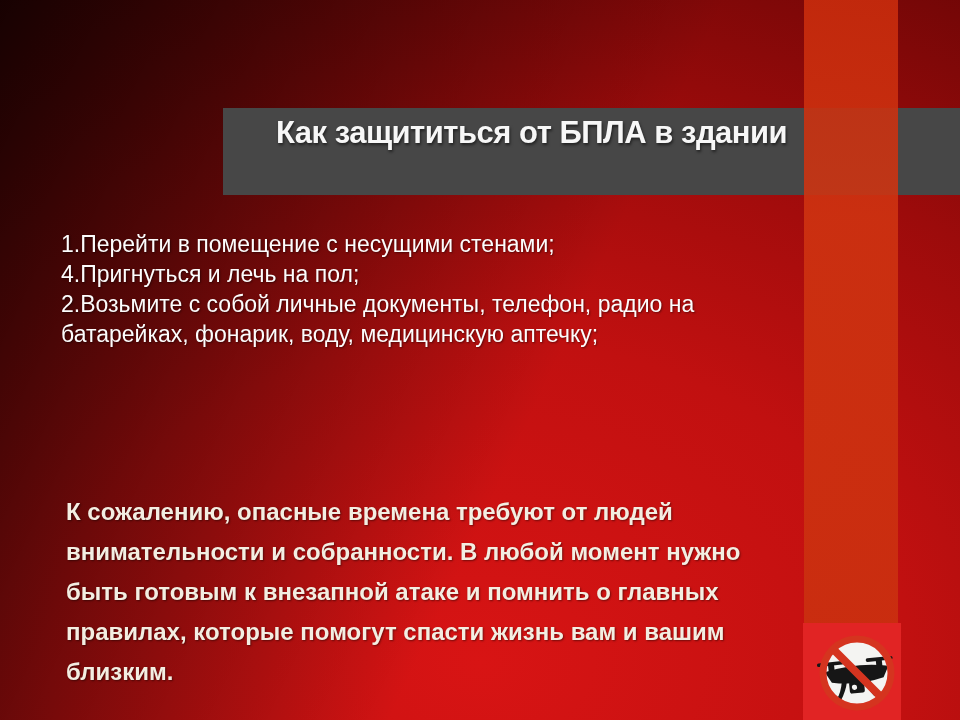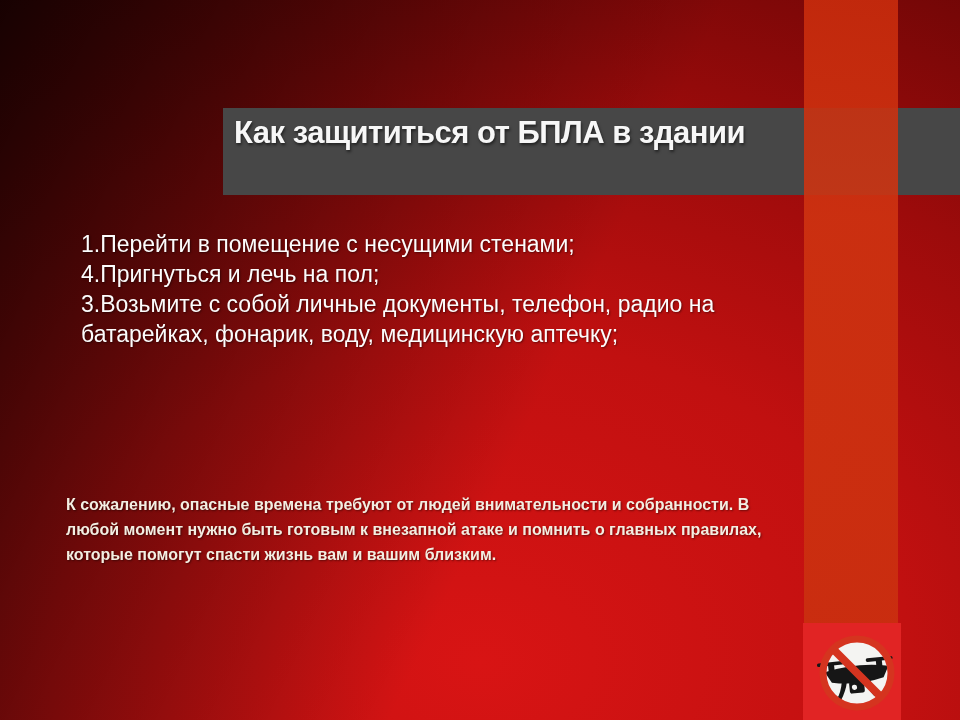--- a/index.html
+++ b/index.html
@@ -17,20 +17,21 @@
         #d81414 0%, #c11010 28%, #9c0b0b 48%, #6e0606 68%, #4c0404 88%, #3a0303 100%);
   }
 
   
   .title-bar {
     position: absolute;
     left: 223px; top: 108px;
     width: 737px; height: 87px;
     background: #474747;
     z-index: 1;
+    padding-left: 42px;
   }
   .title-bar h1 {
     margin: 0;
     padding: 7px 0 0 11px;
     font-size: 31px;
     font-weight: bold;
     letter-spacing: -0.5px;
     color: #f7f7f7;
     text-shadow: 1px 2px 3px rgba(0,0,0,0.55);
     white-space: nowrap;
@@ -41,40 +42,40 @@
     position: absolute;
     left: 804px; top: 0;
     width: 94px; height: 720px;
     background: linear-gradient(180deg, rgba(203,45,13,0.88) 0%, rgba(208,52,17,0.88) 30%, rgba(201,48,15,0.88) 100%);
     z-index: 2;
   }
 
   
   .rules {
     position: absolute;
-    left: 81px; top: 229px;
+    left: 61px; top: 229px;
     width: 724px;
     z-index: 1;
     color: #fcfcfc;
     font-size: 23px;
     line-height: 30px;
     text-shadow: 1px 1px 2px rgba(0,0,0,0.45);
   }
 
   
   .warning {
     position: absolute;
     left: 66px; top: 492px;
     width: 710px;
     margin: 0;
     z-index: 1;
     color: #f3eee2;
-    font-size: 16px;
+    font-size: 24px;
     font-weight: bold;
-    line-height: 25px;
+    line-height: 40px;
     text-shadow: 1px 1px 2px rgba(0,0,0,0.45);
   }
 
   
   .badge {
     position: absolute;
     left: 803px; top: 623px;
     width: 98px; height: 97px;
     background: #e12424;
     z-index: 3;
@@ -88,21 +89,21 @@
 
   <div class="title-bar">
     <h1>Как защититься от БПЛА в здании</h1>
   </div>
 
   <div class="accent-stripe"></div>
 
   <div class="rules">
     <div>1.Перейти в помещение с несущими стенами;</div>
     <div>4.Пригнуться и лечь на пол;</div>
-    <div>3.Возьмите с собой личные документы, телефон, радио на батарейках, фонарик, воду, медицинскую аптечку;</div>
+    <div>2.Возьмите с собой личные документы, телефон, радио на батарейках, фонарик, воду, медицинскую аптечку;</div>
   </div>
 
   <p class="warning">К сожалению, опасные времена требуют от людей внимательности и собранности. В любой момент нужно быть готовым к внезапной атаке и помнить о главных правилах, которые помогут спасти жизнь вам и вашим близким.</p>
 
   <div class="badge">
     <span>
       <svg viewBox="0 0 98 97" xmlns="http://www.w3.org/2000/svg">
 
         <circle cx="54" cy="50" r="34" fill="#f4f4f2"></circle>
 

